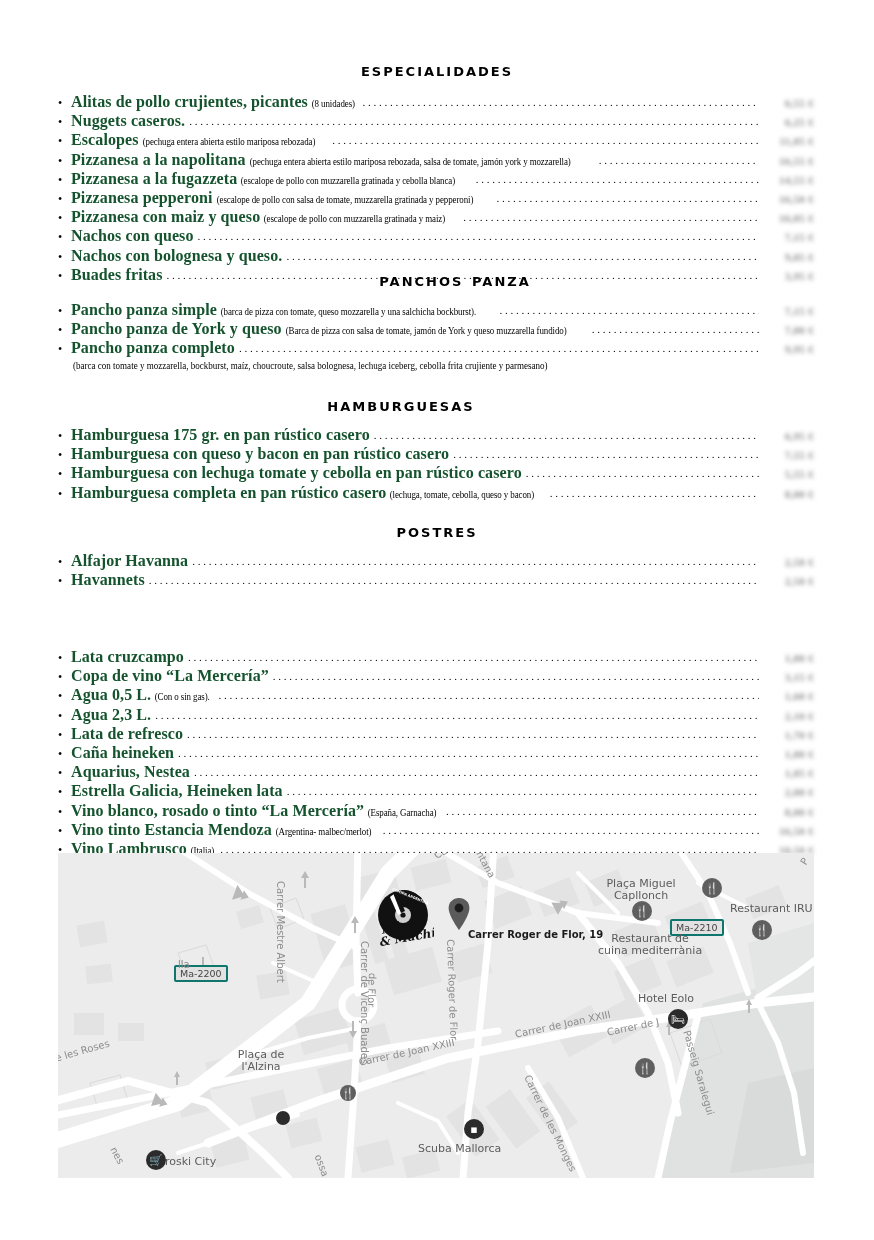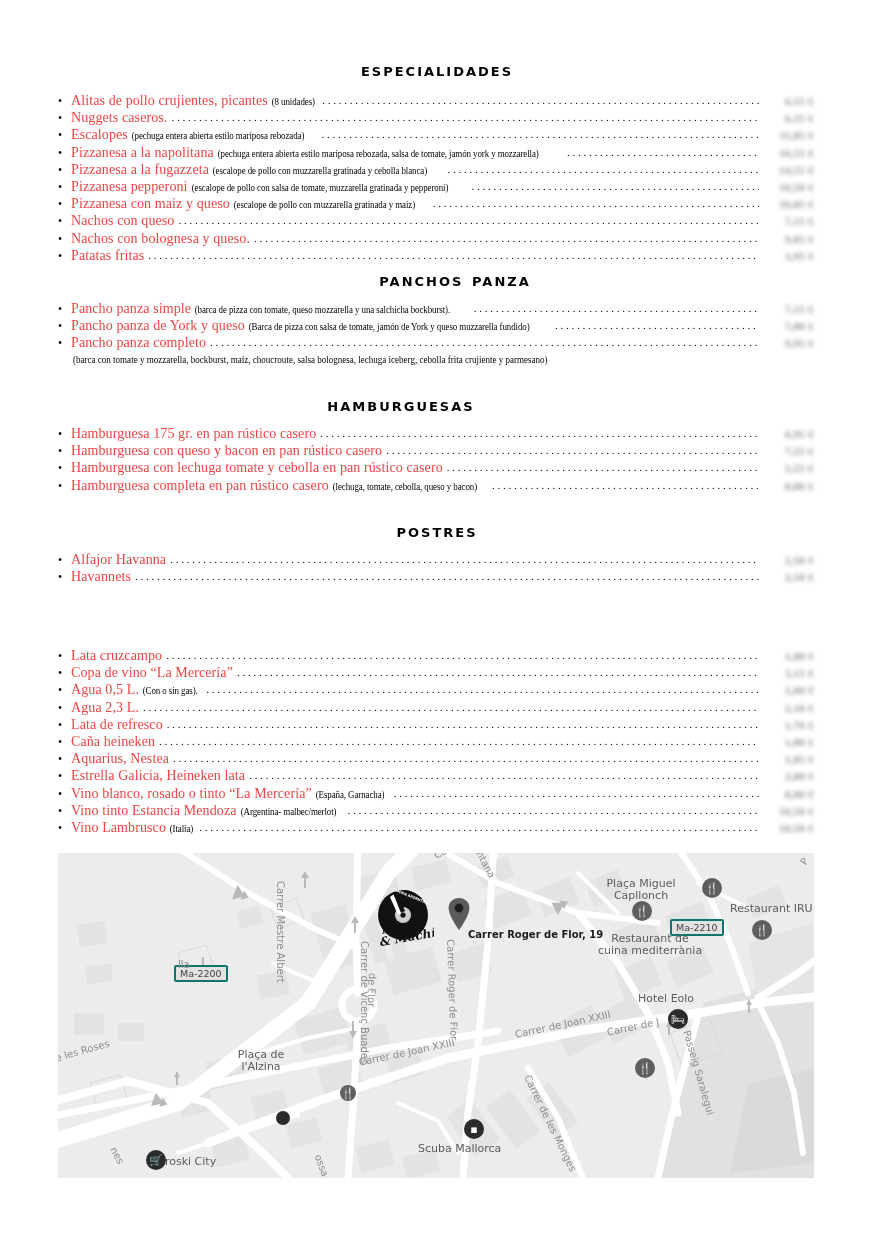--- a/index.html
+++ b/index.html
@@ -57,24 +57,24 @@
     flex: 0 0 auto;
     width: 13px;
     font-size: 12px;
     line-height: 1;
     color:#000;
   }
   .bullet::before { content: "\2022"; }
 
   .name {
     flex: 0 0 auto;
-    font-weight: 400;
-    font-size: 14px;
+    font-weight: 700;
+    font-size: 16px;
     letter-spacing: 0.1px;
-    color: #ef4444;
+    color: #14532d;
   }
   .desc {
     flex: 0 0 auto;
     font-size: 9.6px;
     font-weight: 400;
     letter-spacing: -0.1px;
     padding-left: 4px;
     color: #000;
     transform: scaleX(0.93);
     transform-origin: left center;
@@ -251,21 +251,21 @@
         <span class="price">7,15 €</span>
       </div>
       <div class="item">
         <span class="bullet"></span>
         <span class="name">Nachos con bolognesa y queso.</span>
         <span class="leader"></span>
         <span class="price">9,85 €</span>
       </div>
       <div class="item">
         <span class="bullet"></span>
-        <span class="name">Patatas fritas</span>
+        <span class="name">Buades fritas</span>
         <span class="leader"></span>
         <span class="price">3,95 €</span>
       </div>
     </div>
 
   <div class="section-title sec-panchos">Panchos panza</div>
   <div class="items list-panchos" id="list-1">
       <div class="item">
         <span class="bullet"></span>
         <span class="name">Pancho panza simple</span>

